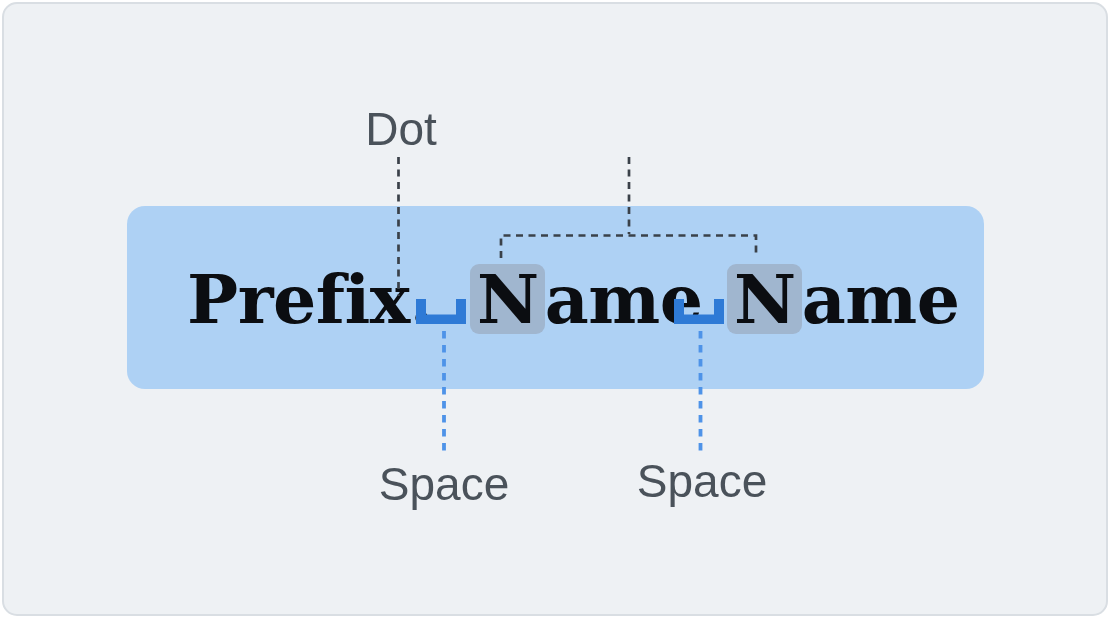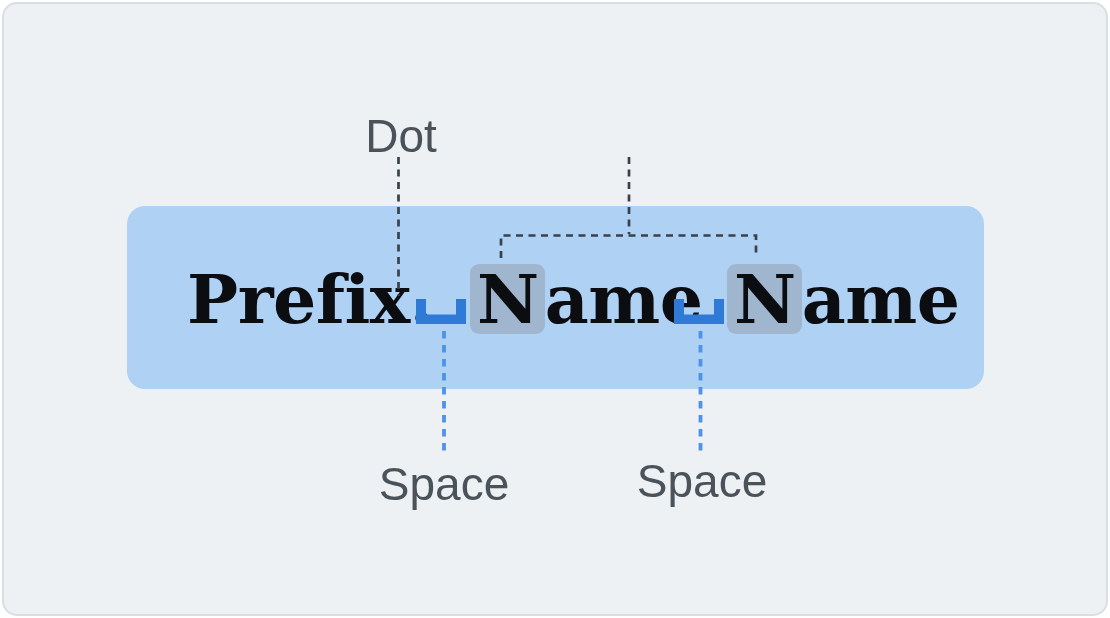--- a/index.html
+++ b/index.html
@@ -63,21 +63,21 @@
   .overlay .blue{stroke:var(--dashed-blue);stroke-width:3.8;stroke-dasharray:7.5 6.5;}
 
   
   .label{
     position:absolute;
     transform:translateX(-50%);
     font-size:46px;line-height:46px;
     color:var(--label-text);
     white-space:nowrap;
   }
-  .label-dot{left:401px;top:113px;}
+  .label-dot{left:401px;top:106px;}
   .label-title-case{left:632px;top:106px;}
   .label-space-left{left:444px;top:461px;}
   .label-space-right{left:702px;top:458px;}
 </style>
 </head>
 <body>
 
 <div class="stage">
 
   <div class="card"></div>

